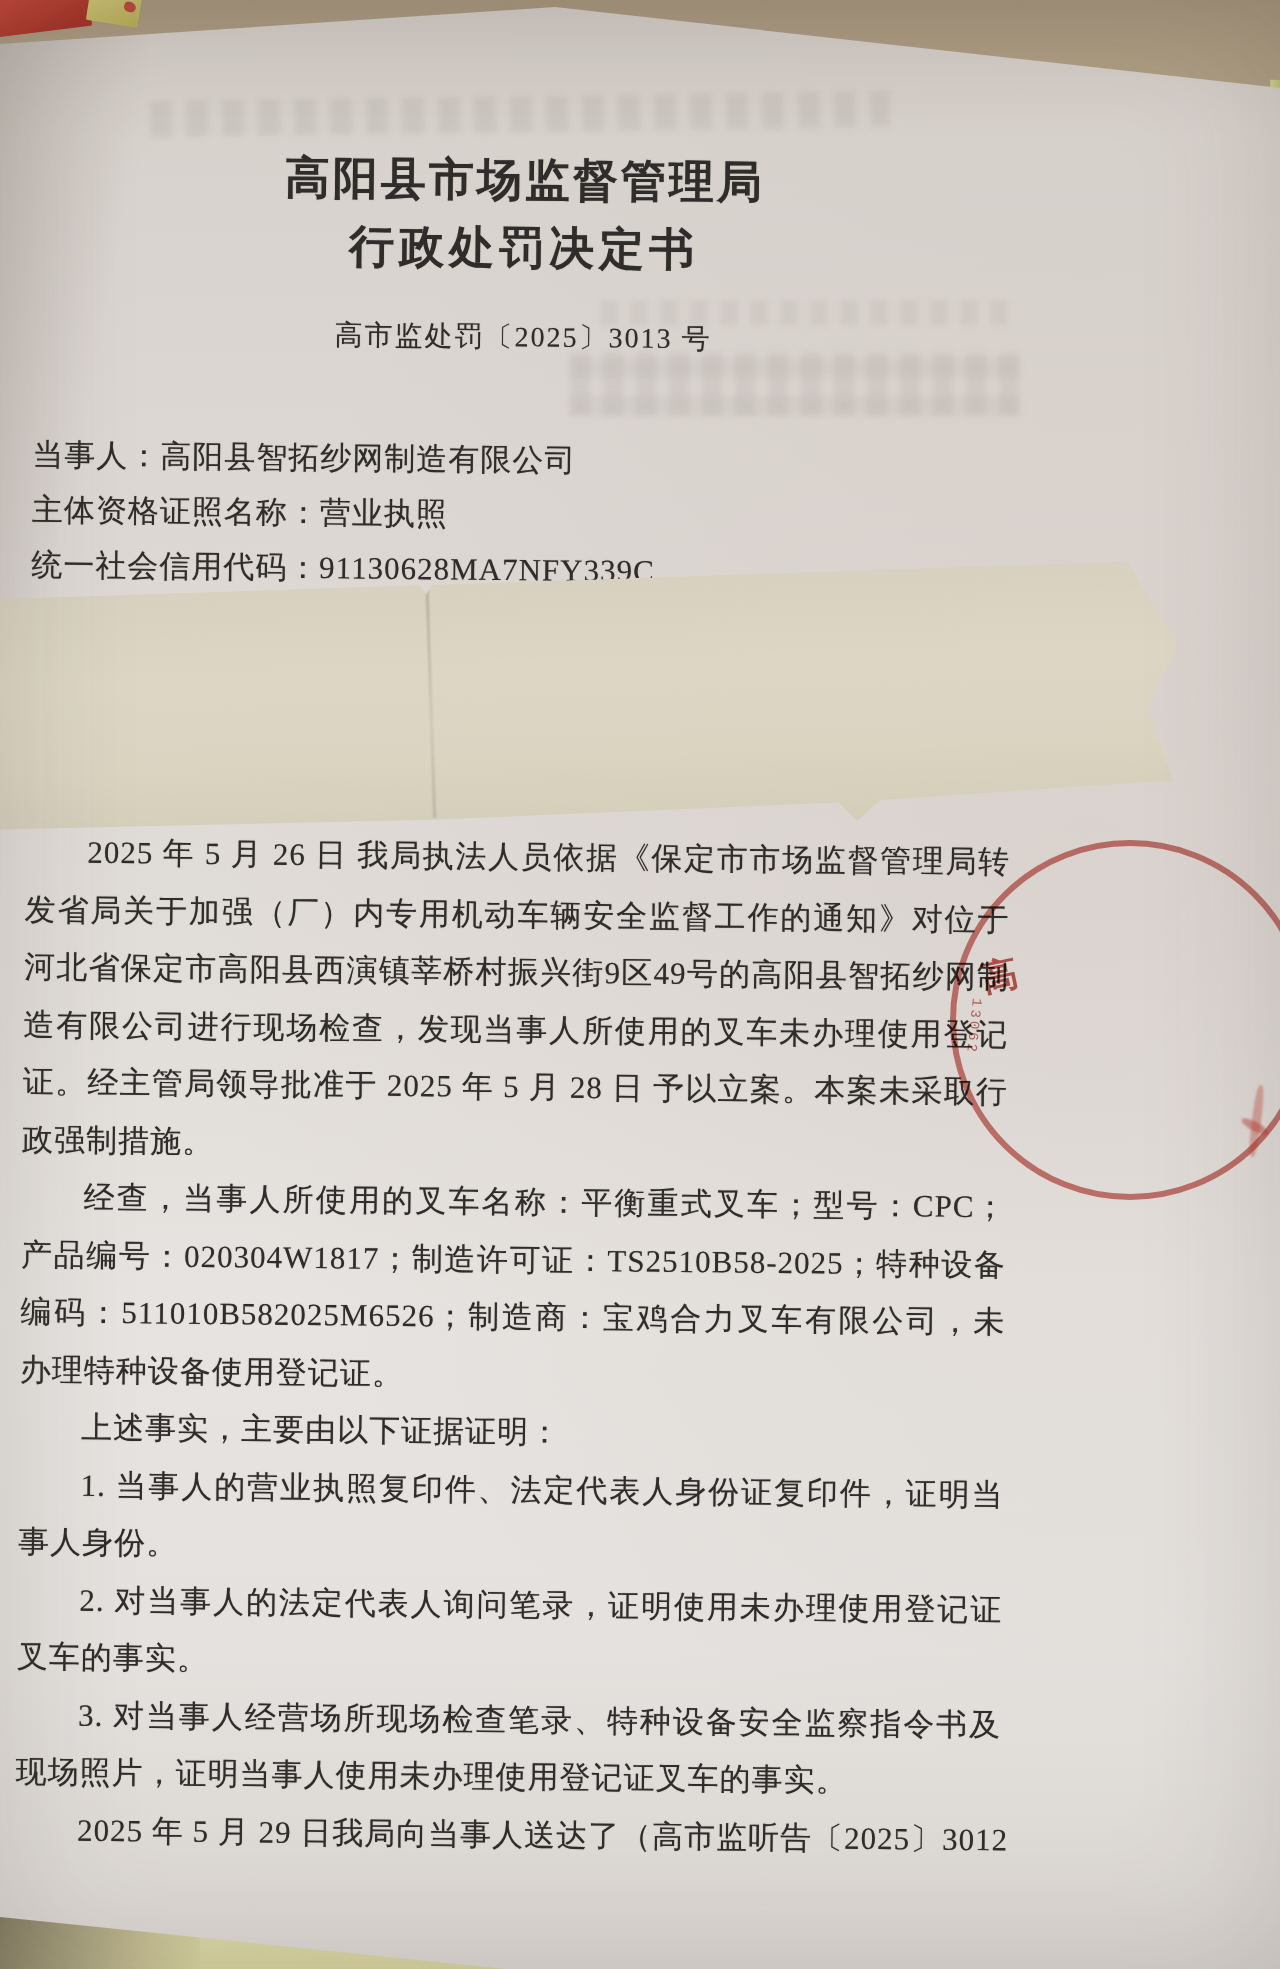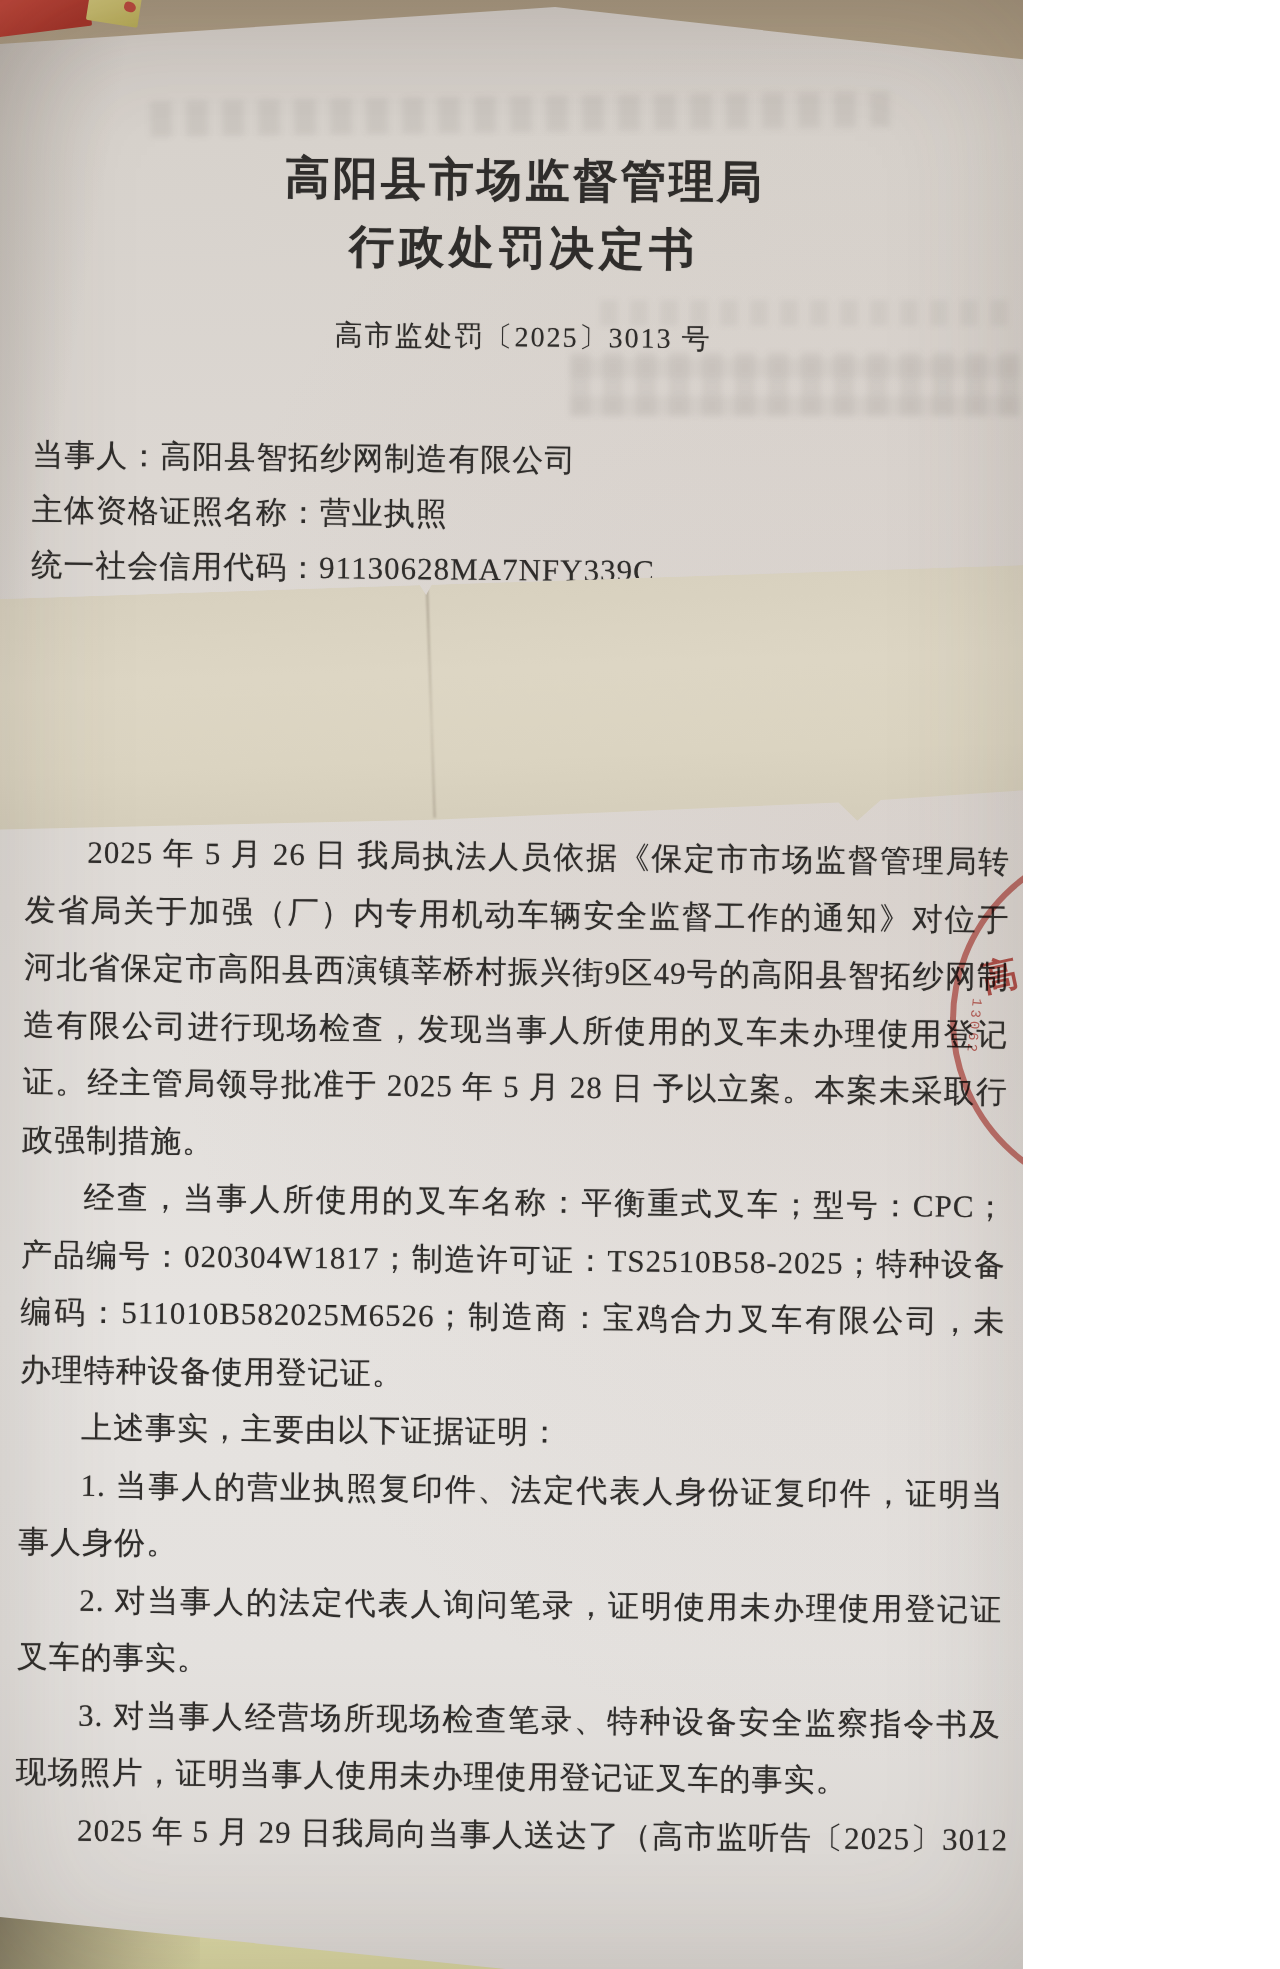--- a/index.html
+++ b/index.html
@@ -3,21 +3,21 @@
 <meta charset="utf-8">
 <style>
   html, body {
     margin: 0; padding: 0;
     width: 1280px; height: 1969px;
     overflow: hidden;
     font-family: "Liberation Serif", "DejaVu Serif", serif;
   }
   .screen {
     position: relative;
-    width: 1023px; height: 1969px;
+    width: 1280px; height: 1969px;
     background:
       linear-gradient(180deg, #a3937c 0%, #ab9b82 3%, #b0a088 6%, #a8997f 100%);
     overflow: hidden;
   }
 
   
   .scrap-red {
     position: absolute; left: -12px; top: -10px; width: 102px; height: 42px;
     background: linear-gradient(160deg, #c04438 20%, #a33228 85%);
     transform: rotate(-7deg);

